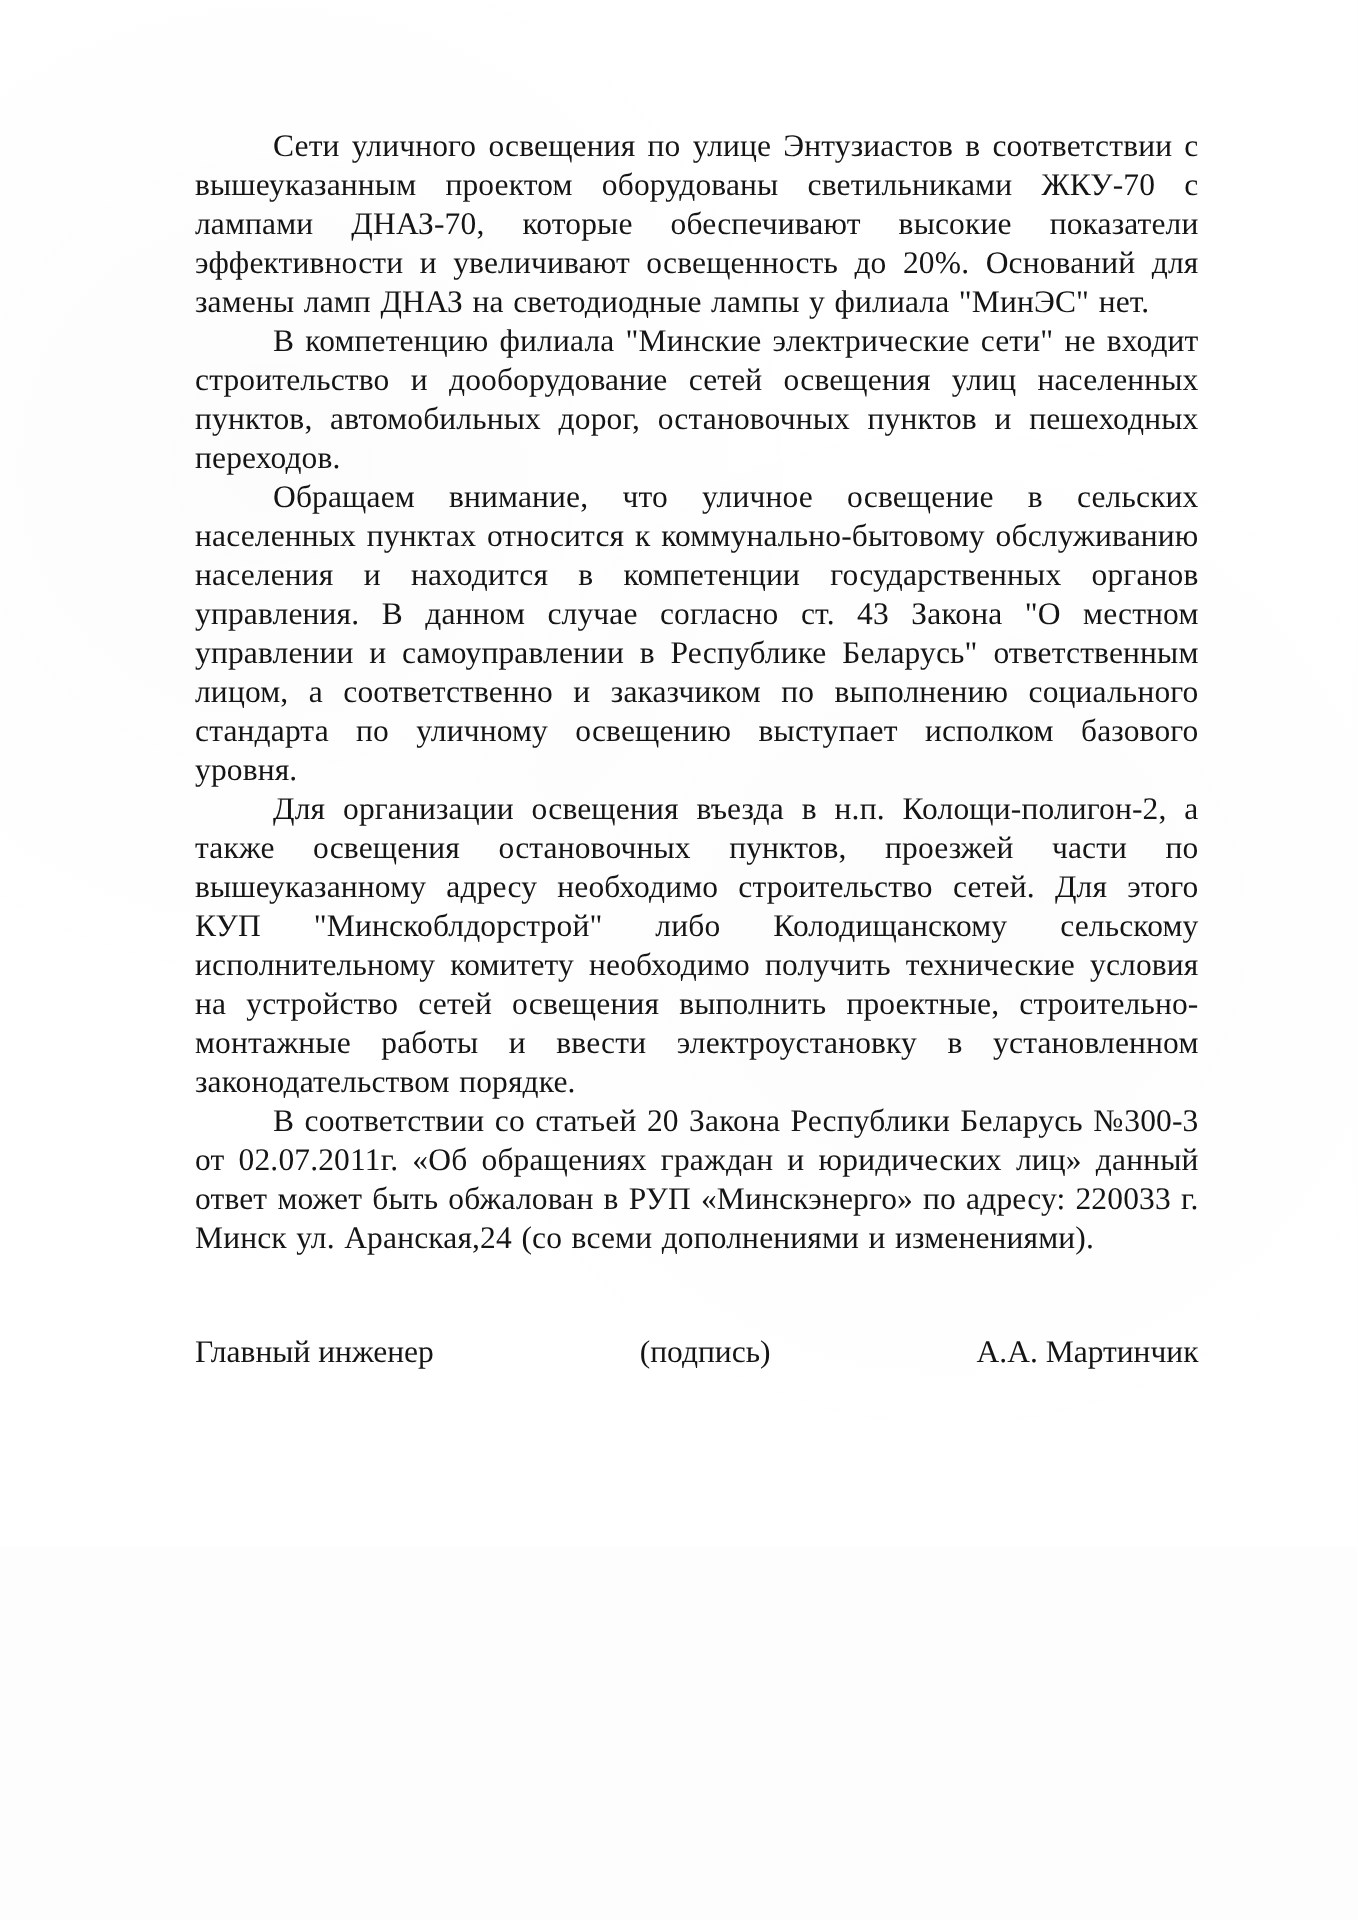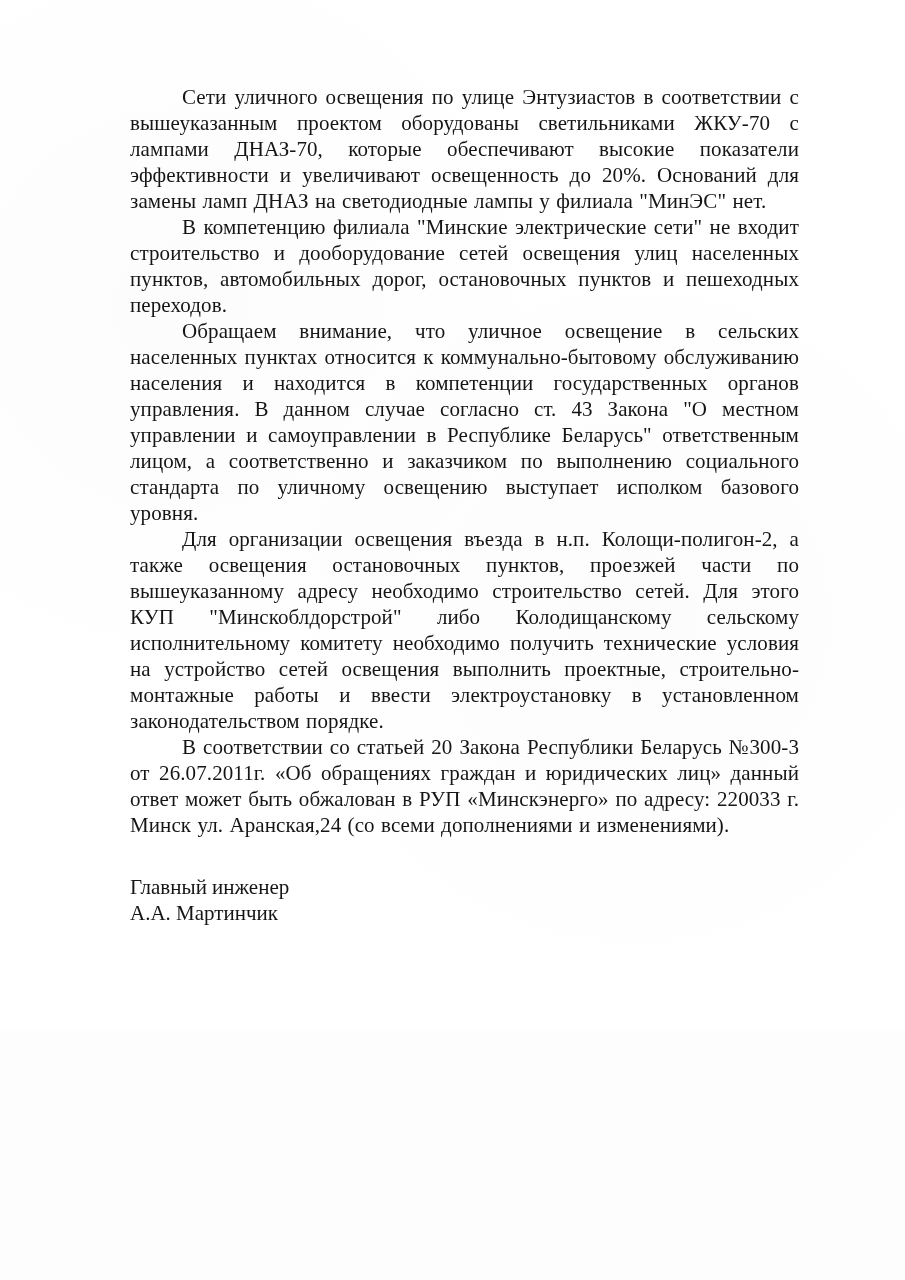--- a/index.html
+++ b/index.html
@@ -27,26 +27,25 @@
   .body-text p {
     margin: 0;
     font-size: 21px;
     line-height: 26px;
     text-align: justify;
     text-indent: 52px;
     letter-spacing: 0.1px;
     word-spacing: 1px;
   }
   .signature-row {
-    margin-top: 36px;
+    margin-top: 50px;
     display: flex;
     align-items: baseline;
     font-size: 21px;
     line-height: 26px;
-    flex-direction: column;
   }
   .signature-role {
     flex: 0 0 auto;
   }
   .signature-placeholder {
     flex: 1 1 auto;
     text-align: center;
   }
   .signature-name {
     flex: 0 0 auto;
@@ -54,20 +53,21 @@
 </style>
 </head>
 <body>
 
 <div class="page">
   <div class="body-text">
     <p>Сети уличного освещения по улице Энтузиастов в соответствии с вышеуказанным проектом оборудованы светильниками ЖКУ-70 с лампами ДНАЗ-70, которые обеспечивают высокие показатели эффективности и увеличивают освещенность до 20%. Оснований для замены ламп ДНАЗ на светодиодные лампы у филиала "МинЭС" нет.</p>
     <p>В компетенцию филиала "Минские электрические сети" не входит строительство и дооборудование сетей освещения улиц населенных пунктов, автомобильных дорог, остановочных пунктов и пешеходных переходов.</p>
     <p>Обращаем внимание, что уличное освещение в сельских населенных пунктах относится к коммунально-бытовому обслуживанию населения и находится в компетенции государственных органов управления. В данном случае согласно ст. 43 Закона "О местном управлении и самоуправлении в Республике Беларусь" ответственным лицом, а соответственно и заказчиком по выполнению социального стандарта по уличному освещению выступает исполком базового уровня.</p>
     <p>Для организации освещения въезда в н.п. Колощи-полигон-2, а также освещения остановочных пунктов, проезжей части по вышеуказанному адресу необходимо строительство сетей. Для этого КУП "Минскоблдорстрой" либо Колодищанскому сельскому исполнительному комитету необходимо получить технические условия на устройство сетей освещения выполнить проектные, строительно-монтажные работы и ввести электроустановку в установленном законодательством порядке.</p>
-    <p>В соответствии со статьей 20 Закона Республики Беларусь №300-3 от 26.07.2011г. «Об обращениях граждан и юридических лиц» данный ответ может быть обжалован в РУП «Минскэнерго» по адресу: 220033 г. Минск ул. Аранская,24 (со всеми дополнениями и изменениями).</p>
+    <p>В соответствии со статьей 20 Закона Республики Беларусь №300-3 от 02.07.2011г. «Об обращениях граждан и юридических лиц» данный ответ может быть обжалован в РУП «Минскэнерго» по адресу: 220033 г. Минск ул. Аранская,24 (со всеми дополнениями и изменениями).</p>
   </div>
 
   <div class="signature-row">
     <span class="signature-role">Главный инженер</span>
+    <span class="signature-placeholder">(подпись)</span>
     <span class="signature-name">А.А. Мартинчик</span>
   </div>
 </div>
 
 </body></html>

